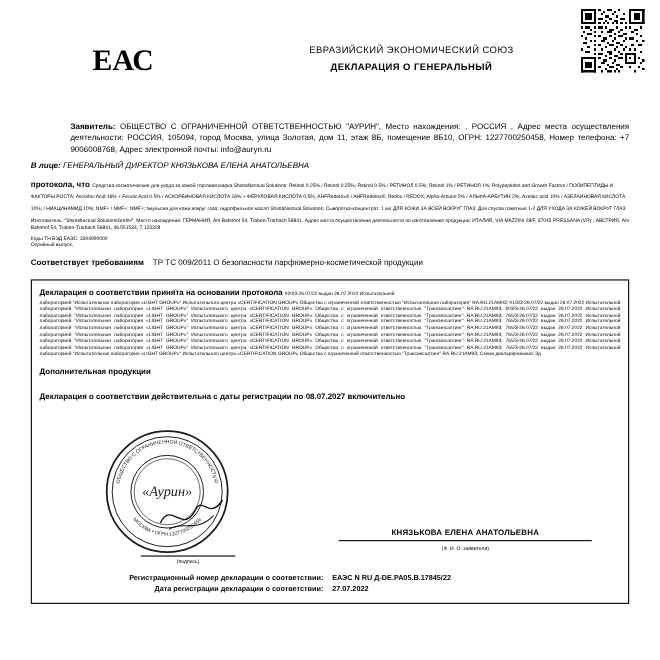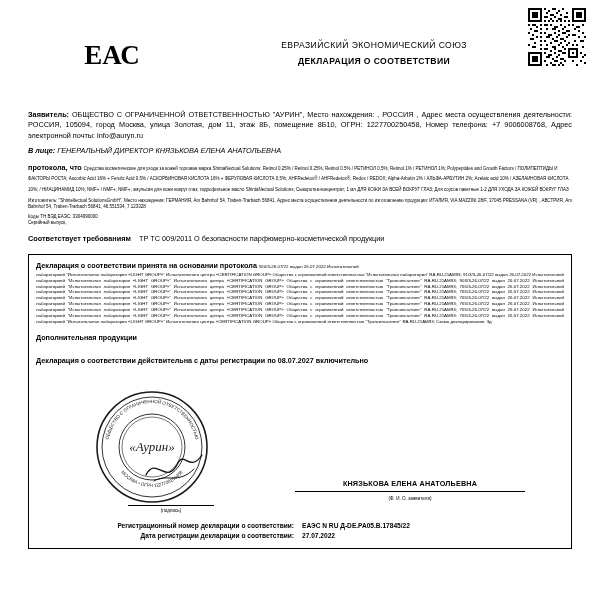--- a/index.html
+++ b/index.html
@@ -68,20 +68,21 @@
     letter-spacing: 0.4px;
     margin-top: 6px;
   }
 
   
   .declarant {
     margin-top: 12px;
     font-size: 7.3px;
     line-height: 1.42;
     text-align: justify;
+    margin-left: 36px;
   }
   .declarant b { font-weight: bold; }
 
   .inface {
     margin-top: 5px;
     font-size: 7.3px;
     line-height: 1.4;
     font-style: italic;
   }
 
@@ -158,21 +159,21 @@
   .sign-labels {
     position: absolute;
     left: 92px;
     bottom: 6px;
     width: 86px;
     text-align: center;
     font-size: 4.6px;
   }
   .signer {
     position: absolute;
-    right: 39px;
+    right: 26px;
     bottom: 18px;
     width: 230px;
     text-align: center;
   }
   .signer-name {
     font-size: 7.2px;
     font-weight: bold;
     letter-spacing: 0.2px;
   }
   .signer-sub {
@@ -359,21 +360,21 @@
       </g>
     </svg>
   </div>
 
   <div class="header">
     <div class="eac-wrap">
       <div class="eac">ЕАС</div>
     </div>
     <div class="title-block">
       <div class="title-line1">ЕВРАЗИЙСКИЙ ЭКОНОМИЧЕСКИЙ СОЮЗ</div>
-      <div class="title-line2">ДЕКЛАРАЦИЯ О СООТВЕТСТВИИ</div>
+      <div class="title-line2">ДЕКЛАРАЦИЯ О ГЕНЕРАЛЬНЫЙ</div>
     </div>
   </div>
 
   <div class="declarant">
     <b>Заявитель:</b>
     <span>ОБЩЕСТВО С ОГРАНИЧЕННОЙ ОТВЕТСТВЕННОСТЬЮ "АУРИН", Место нахождения: , РОССИЯ , Адрес места осуществления деятельности: РОССИЯ, 105094, город Москва, улица Золотая, дом 11, этаж 8Б, помещение 8Б10, ОГРН: 1227700250458, Номер телефона: +7 9006008768, Адрес электронной почты: info@auryn.ru</span>
   </div>
 
   <div class="inface">
     <b>В лице:</b>

